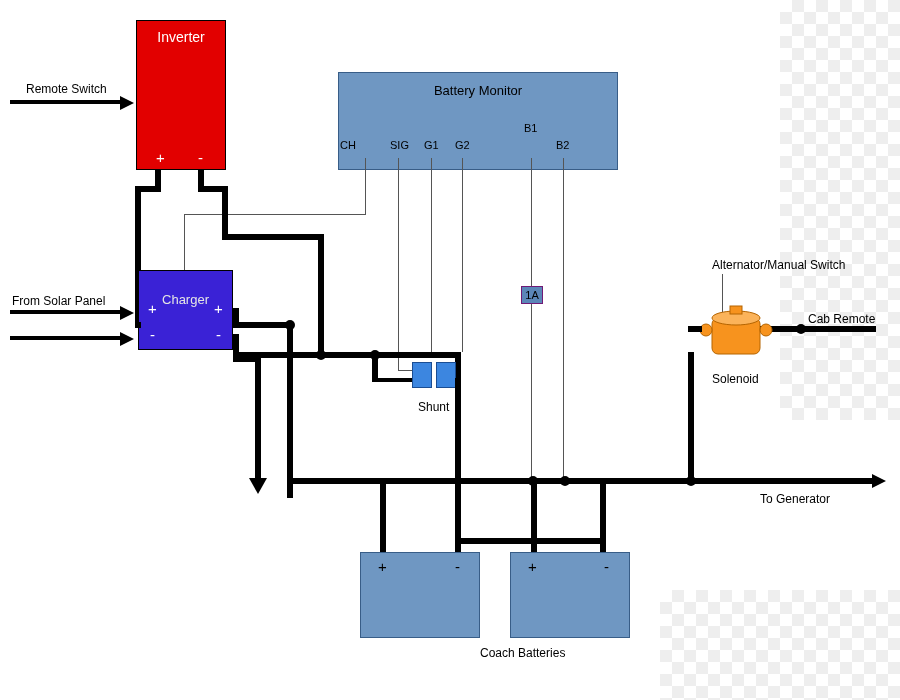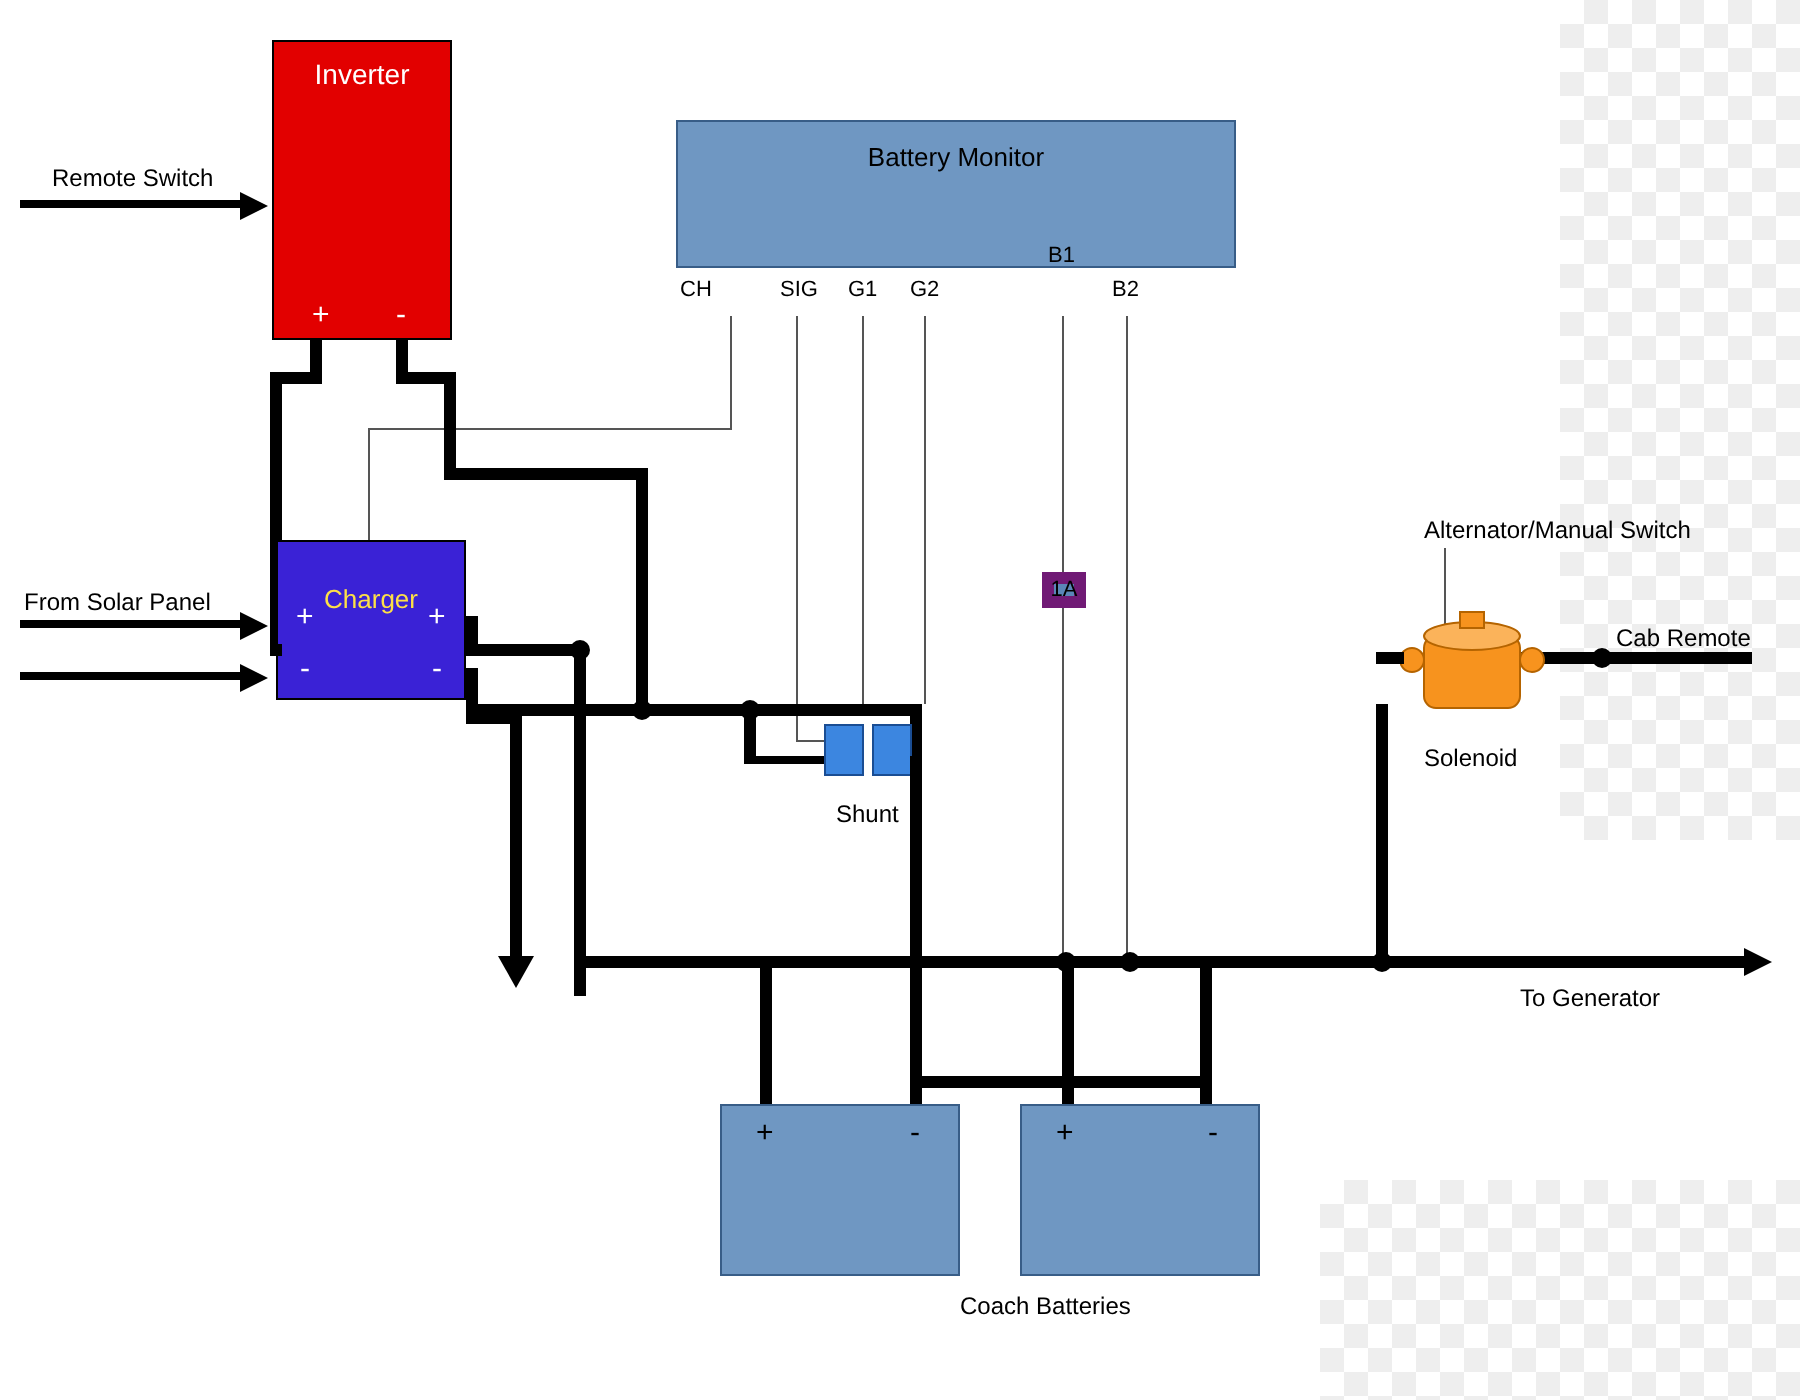--- a/index.html
+++ b/index.html
@@ -8,24 +8,24 @@
     linear-gradient(45deg,#eee 25%,transparent 25%,transparent 75%,#eee 75%);
     background-size:24px 24px;background-position:0 0,12px 12px}
   .ch1{top:0;right:0;width:120px;height:420px}
   .ch2{bottom:0;right:0;width:240px;height:110px}
   .box{position:absolute;border:1px solid #000;box-sizing:border-box;display:flex;align-items:center;justify-content:center;font-size:13px}
   .lbl{position:absolute;font-size:12px;color:#000}
   .lbl-sm{font-size:11px}
   .wire{position:absolute;background:#000}
   .thin{position:absolute;background:#555}
   .inverter{background:#e20000;color:#fff;font-size:14px;flex-direction:column;justify-content:flex-start;padding-top:8px}
-  .charger{background:#3a22d6;color:#fde047;font-size:13px;flex-direction:column}
+  .charger{background:#3a22d6;color:#e5e5e5;font-size:13px;flex-direction:column}
   .monitor{background:#6f97c2;color:#000;border:1px solid #385d87;flex-direction:column;justify-content:flex-start;padding-top:10px}
   .battery{background:#6f97c2;border:1px solid #385d87}
-  .onea{background:#5b86b8;border:6px solid #701a75;font-size:11px;width:22px;height:18px}
+  .onea{background:#5b86b8;border:1px solid #701a75;font-size:11px;width:22px;height:18px}
   .shuntblk{background:#3c86e0;border:1px solid #1a4d93;width:20px;height:26px}
   .plusminus{position:absolute;color:#fff;font-size:15px}
   .pmblack{color:#000}
   .arrowR{position:absolute;width:0;height:0;border-top:7px solid transparent;border-bottom:7px solid transparent;border-left:14px solid #000}
   .arrowD{position:absolute;width:0;height:0;border-left:9px solid transparent;border-right:9px solid transparent;border-top:16px solid #000}
   .dot{position:absolute;width:10px;height:10px;background:#000;border-radius:50%}
   .solenoid{position:absolute}
 </style>
 </head>
 <body>
@@ -36,21 +36,21 @@
 <div class="lbl" style="left:26px;top:82px">Remote Switch</div>
 <div class="wire" style="left:10px;top:100px;width:110px;height:4px"></div>
 <div class="arrowR" style="left:120px;top:96px"></div>
 
 <div class="box inverter" style="left:136px;top:20px;width:90px;height:150px">
   <span>Inverter</span>
 </div>
 <span class="plusminus" style="left:156px;top:149px">+</span>
 <span class="plusminus" style="left:198px;top:149px">-</span>
 
-<div class="box monitor" style="left:338px;top:60px;width:280px;height:74px">
+<div class="box monitor" style="left:338px;top:72px;width:280px;height:98px">
   <span>Battery Monitor</span>
 </div>
 <span class="lbl lbl-sm" style="left:340px;top:139px">CH</span>
 <span class="lbl lbl-sm" style="left:390px;top:139px">SIG</span>
 <span class="lbl lbl-sm" style="left:424px;top:139px">G1</span>
 <span class="lbl lbl-sm" style="left:455px;top:139px">G2</span>
 <span class="lbl lbl-sm" style="left:524px;top:122px">B1</span>
 <span class="lbl lbl-sm" style="left:556px;top:139px">B2</span>
 
 <div class="thin" style="left:365px;top:158px;width:1px;height:56px"></div>

